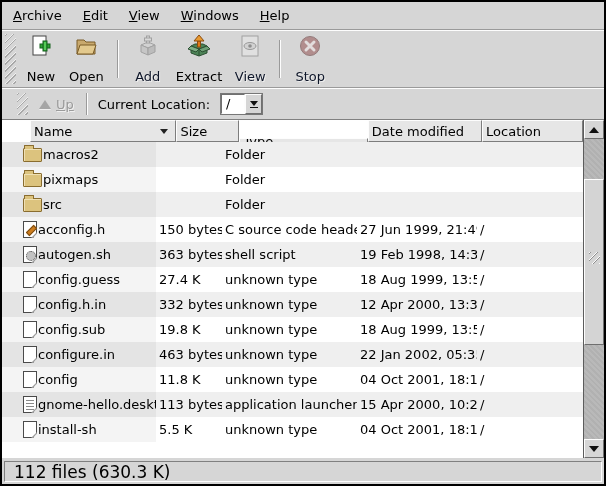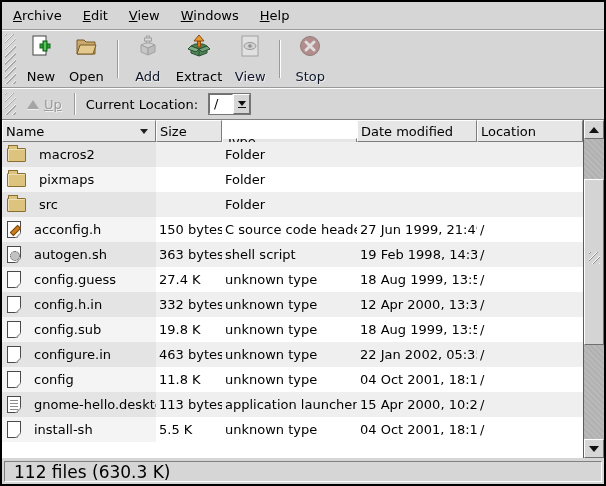--- a/index.html
+++ b/index.html
@@ -19,56 +19,56 @@
   .drag-handle { width:11px; align-self:stretch; margin:2px 3px 2px 1px;
      background: repeating-linear-gradient(135deg, #efefef 0 1px, #a8a8a8 1px 2px, #d6d6d6 2px 5px); }
   .tb-btn { display:flex; flex-direction:column; align-items:center; justify-content:center;
      min-width:44px; height:52px; padding:2px 6px; gap:11px; }
   .tb-btn .tb-label { font-size:13px; }
   .tb-btn.disabled .tb-label { color:#0f172a; text-shadow:1px 1px 0 #efefef; }
   .tb-btn.disabled svg { opacity:.55; filter: grayscale(35%); }
   .tb-sep { width:2px; height:38px; border-left:1px solid #9a9a9a; border-right:1px solid #fdfdfd; margin:0 7px; }
 
   
-  .locationbar { height:30px; display:flex; align-items:center; padding:2px; }
+  .locationbar { height:30px; display:flex; align-items:center; padding:2px;margin-left:12px; }
   .up-btn { display:flex; align-items:center; gap:5px; padding:3px 8px; }
   .up-btn .up-tri { width:0; height:0; border-left:6px solid transparent; border-right:6px solid transparent;
      border-bottom:9px solid #a5a5a5; filter: drop-shadow(0 1px 0 #efefef); }
   .up-btn .up-label { color:#9b9b9b; text-shadow:1px 1px 0 #efefef; text-decoration:underline; }
   .loc-sep { width:2px; height:22px; border-left:1px solid #9a9a9a; border-right:1px solid #fdfdfd; margin:0 8px 0 4px; }
   .loc-label { padding:0 8px 0 2px; }
   .combo { display:flex; height:22px; margin-left:2px; border:1px solid #777; background:#d6d6d6; }
   .combo-entry { width:24px; background:#fff; border:1px solid; border-color:#707070 #fdfdfd #fdfdfd #707070;
      padding:1px 4px; font-size:13px; }
   .combo-btn { width:17px; border:1px solid; border-color:#fdfdfd #707070 #707070 #fdfdfd;
      display:flex; flex-direction:column; align-items:center; justify-content:center; background:#d6d6d6; }
   .combo-arrow { width:0; height:0; border-left:4px solid transparent; border-right:4px solid transparent; border-top:5px solid #111; }
   .combo-bar { width:8px; height:0; border-top:1px solid #111; margin-top:1px; }
 
   
   .content { height:339px; display:flex; border-top:1px solid #808080; }
   .table-area { width:581px; display:flex; flex-direction:column; background:#fff; }
-  .header-row { height:22px; display:flex; flex:none; }
+  .header-row { height:22px; display:flex; flex:none;padding-left:28px; }
   .hcell { background:#e6e6e6; border:1px solid; border-color:#fdfdfd #7d7d7d #7d7d7d #fdfdfd;
      padding:2px 3px; font-size:13px; white-space:nowrap; overflow:hidden;
      display:flex; align-items:center; }
   .hcell.c0 { width:154px; }
   .hcell.c1 { width:66px; }
   .hcell.c2 { width:135px;margin-top:18px; }
   .hcell.c3 { width:120px; }
   .hcell.c4 { width:106px; }
   .sort-arrow { margin-left:auto; margin-right:4px; width:0; height:0;
      border-left:4px solid transparent; border-right:4px solid transparent; border-top:5px solid #222; }
 
   .rows { flex:1; overflow:hidden; background:#fff; }
   .row { height:25px; display:flex; align-items:center; }
   .row.odd  { background:#efefef; }
   .row.even { background:#ffffff; }
   .cell { padding:0 3px; font-size:13px; white-space:nowrap; overflow:hidden; height:25px; display:flex; align-items:center; }
-  .cell.name { width:154px; gap:13px; padding-left:5px; background:rgba(0,0,0,0.045); }
+  .cell.name { width:154px; gap:1px; padding-left:21px; background:rgba(0,0,0,0.045); }
   .cell.size { width:66px; }
   .cell.type { width:135px; }
   .cell.date { width:120px; }
   .cell.loc  { width:106px; }
 
   
   .row-icon { flex:none; position:relative; }
   .row-icon[data-icon="folder-icon"] { width:19px; height:14px; background:#dcc37e; border:1px solid #8a6d2f; border-radius:1px;
      box-shadow: inset 1px 1px 0 #efe0b4; }
   .row-icon[data-icon="folder-icon"]::before { content:""; position:absolute; top:-4px; left:0px;

